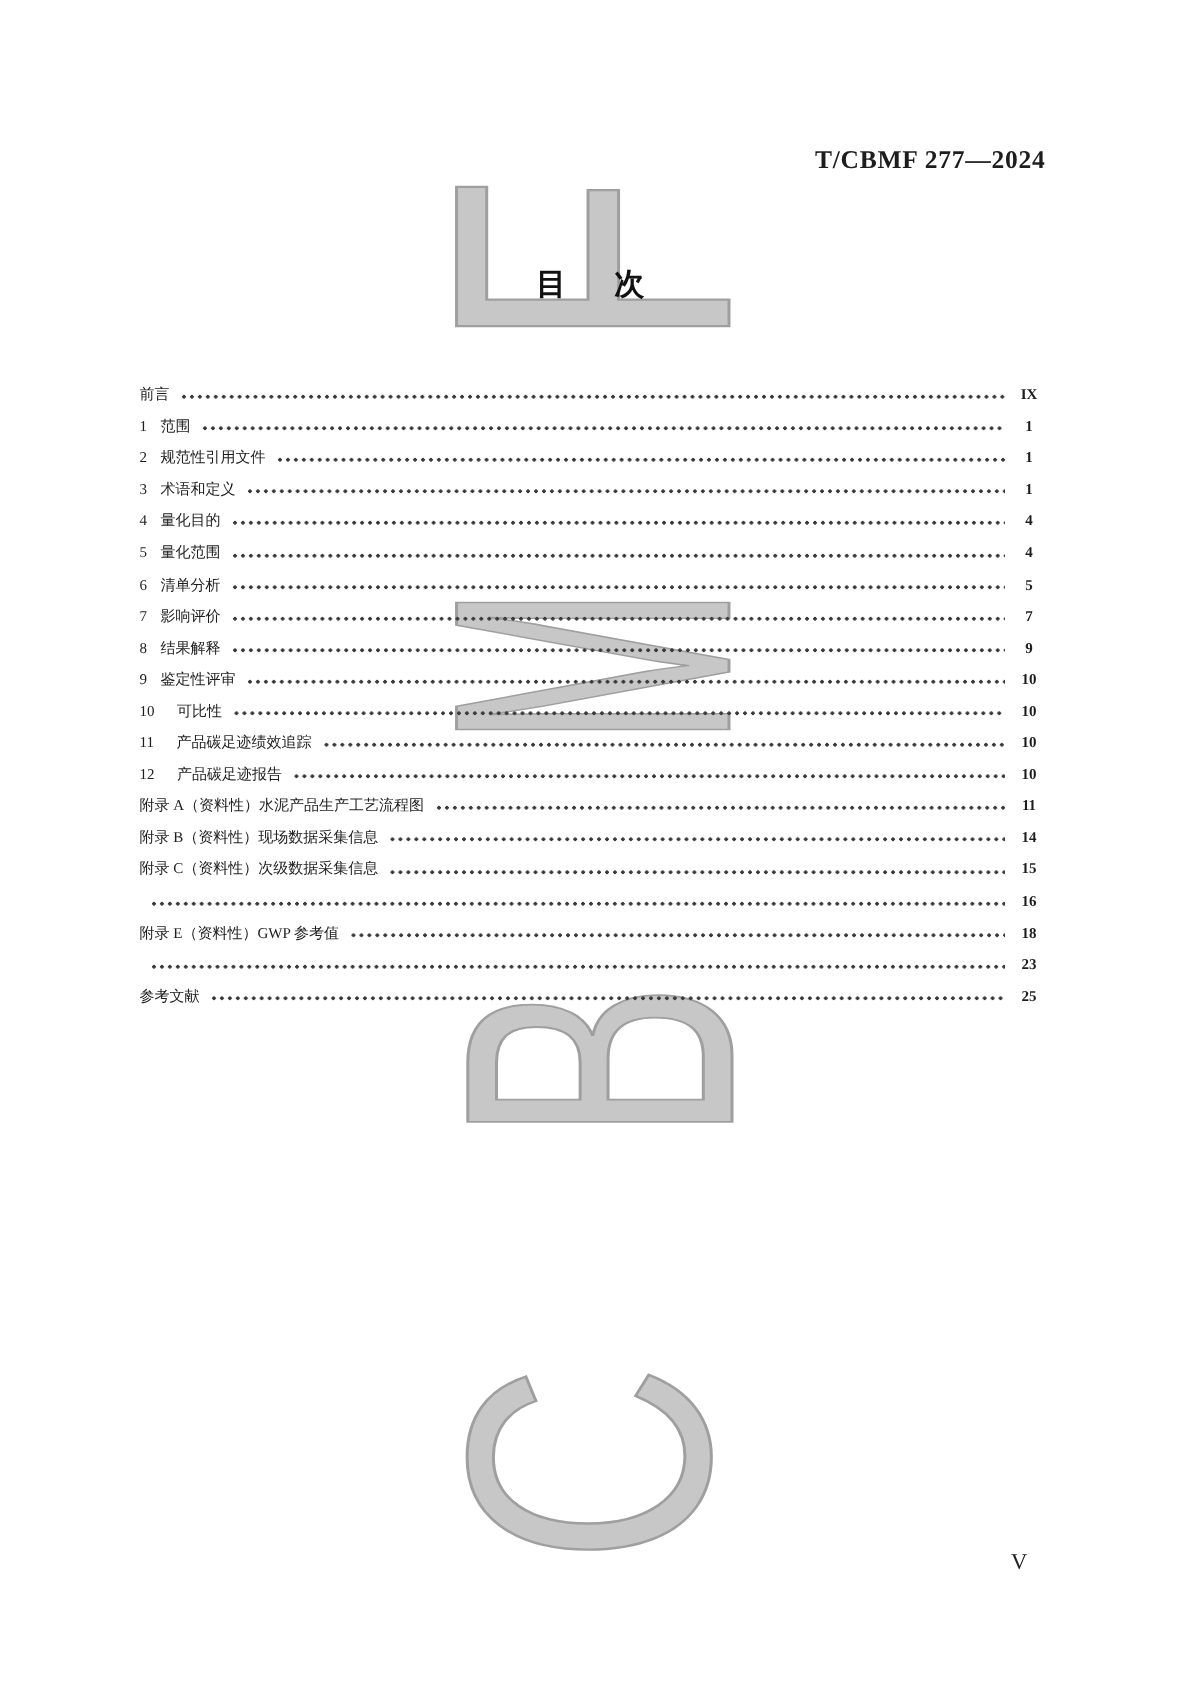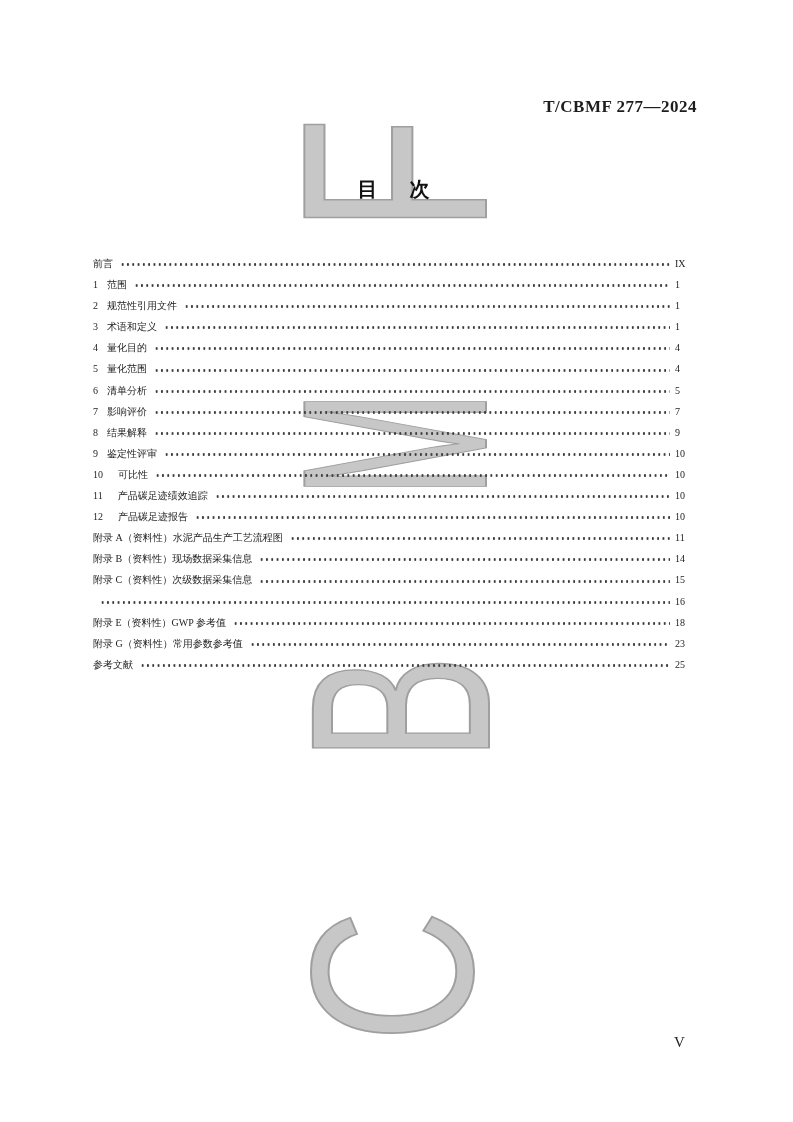--- a/index.html
+++ b/index.html
@@ -86,21 +86,22 @@
     height: 5px;
     margin: 0 5px 7px 7px;
     background-image: radial-gradient(circle, #3a3a3a 1.05px, rgba(0,0,0,0) 1.35px);
     background-size: 5.3px 5px;
     background-position: left center;
     background-repeat: repeat-x;
   }
   .toc-page {
     flex: 0 0 auto;
     min-width: 22px;
-    text-align: left;
+    text-align: center;
+    font-weight: bold;
   }
 
   .folio {
     position: absolute;
     left: 674px;
     top: 1014px;
     font-size: 15px;
     color: #222;
   }
 </style>
@@ -244,21 +245,20 @@
   <div class="toc-row">
     
     <span class="toc-label">附录 E（资料性）GWP 参考值</span>
     <span class="toc-leader"></span>
     <span class="toc-page">18</span>
   </div>
 
 
   <div class="toc-row">
     
-    <span class="toc-label">附录 G（资料性）常用参数参考值</span>
     <span class="toc-leader"></span>
     <span class="toc-page">23</span>
   </div>
 
   <div class="toc-row">
     
     <span class="toc-label">参考文献</span>
     <span class="toc-leader"></span>
     <span class="toc-page">25</span>
   </div>

